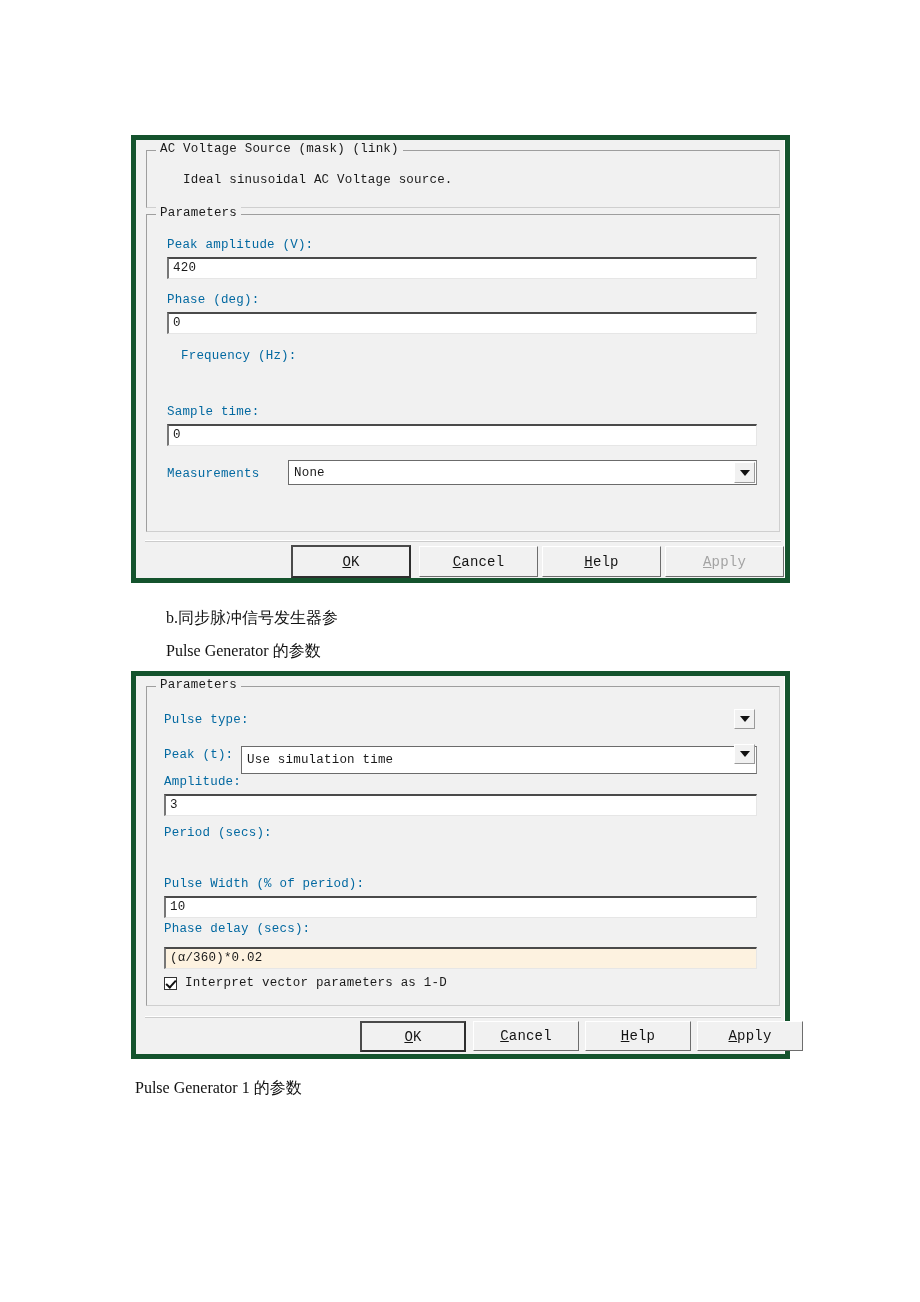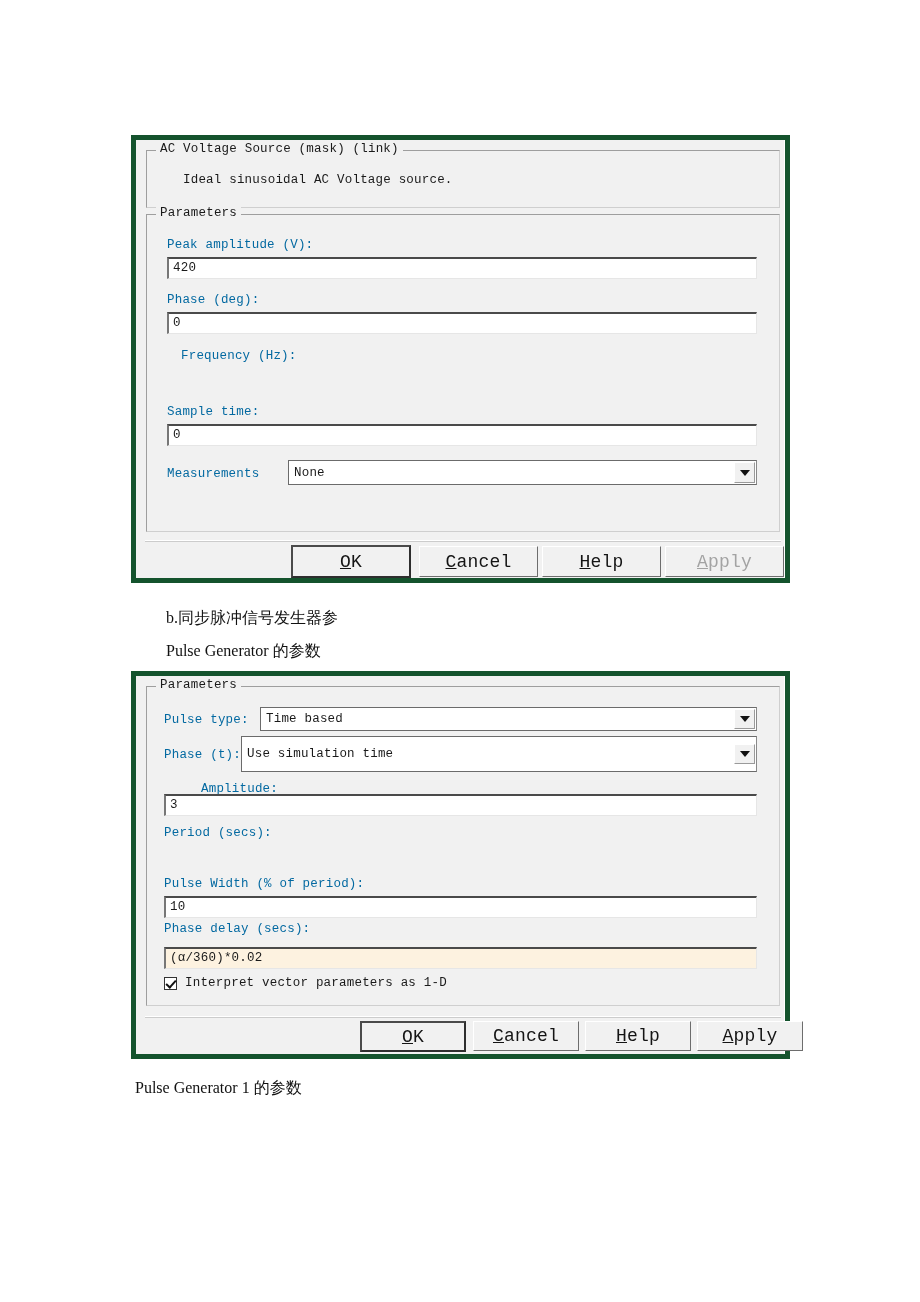--- a/index.html
+++ b/index.html
@@ -180,21 +180,21 @@
     border: 1px solid #a0a0a0;
     border-top-color: #ffffff;
     border-left-color: #ffffff;
     border-right-color: #6d6d6d;
     border-bottom-color: #6d6d6d;
     box-sizing: border-box;
     display: flex;
     align-items: center;
     justify-content: center;
     font-family: "Liberation Mono", monospace;
-    font-size: 18px;
+    font-size: 14px;
     color: #141414;
     letter-spacing: 0.2px;
   }
   .btn.default {
     border: 2px solid #4a4a4a;
     border-right-color: #2e2e2e;
     border-bottom-color: #2e2e2e;
   }
   .btn.disabled {
     color: #a3a3a3;
@@ -264,28 +264,27 @@
 <div class="caption" style="left:166px; top:641px;">Pulse Generator  的参数</div>
 
 <div class="dialog" style="left:131px; top:671px; width:659px; height:388px;">
   <div class="dialog-inner">
 
     <div class="groupbox" style="left:10px; top:10px; width:634px; height:320px;">
       <span class="gb-title">Parameters</span>
     </div>
 
     <div class="field-label" style="left:28px; top:37px;">Pulse type:</div>
-    <div class="combobox" style="left:124px; top:31px; width:497px; height:24px;">Time based</div>
     <div class="combo-arrow" style="position:absolute; left:598px; top:33px; width:21px; height:20px; right:auto; bottom:auto;"></div>
 
-    <div class="field-label" style="left:28px; top:72px;">Phase (t):</div>
-    <div class="combobox" style="left:105px; top:60px; width:516px; height:36px;">Use simulation time</div>
+    <div class="field-label" style="left:28px; top:72px;">Peak (t):</div>
+    <div class="combobox" style="left:105px; top:70px; width:516px; height:28px;">Use simulation time</div>
     <div class="combo-arrow" style="position:absolute; left:598px; top:68px; width:21px; height:20px; right:auto; bottom:auto;"></div>
 
-    <div class="field-label" style="left:28px; top:106px;margin-left:37px;">Amplitude:</div>
+    <div class="field-label" style="left:28px; top:99px;">Amplitude:</div>
     <div class="textfield" style="left:28px; top:118px; width:593px; height:22px;">3</div>
 
     <div class="field-label" style="left:28px; top:150px;">Period (secs):</div>
 
     <div class="field-label" style="left:28px; top:201px;">Pulse Width (% of period):</div>
     <div class="textfield" style="left:28px; top:220px; width:593px; height:22px;">10</div>
 
     <div class="field-label" style="left:28px; top:246px;">Phase delay (secs):</div>
     <div class="textfield highlight" style="left:28px; top:271px; width:593px; height:22px;">(α/360)*0.02</div>
 

